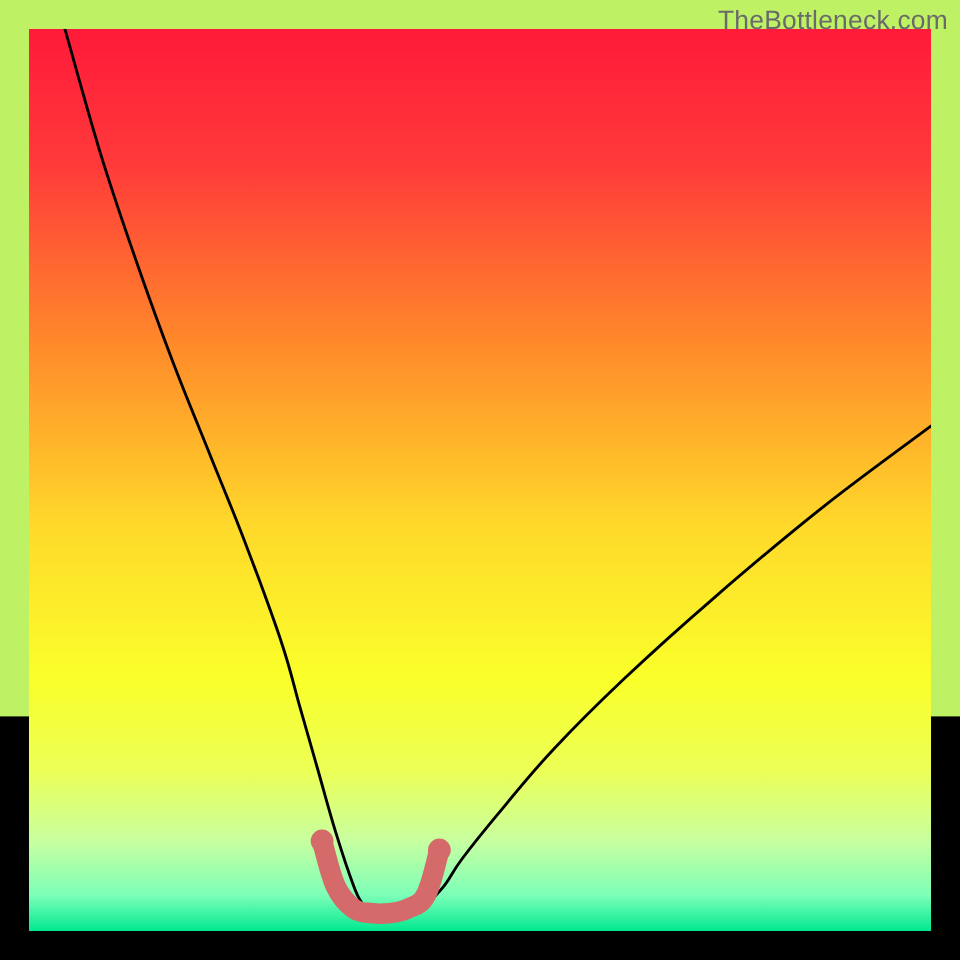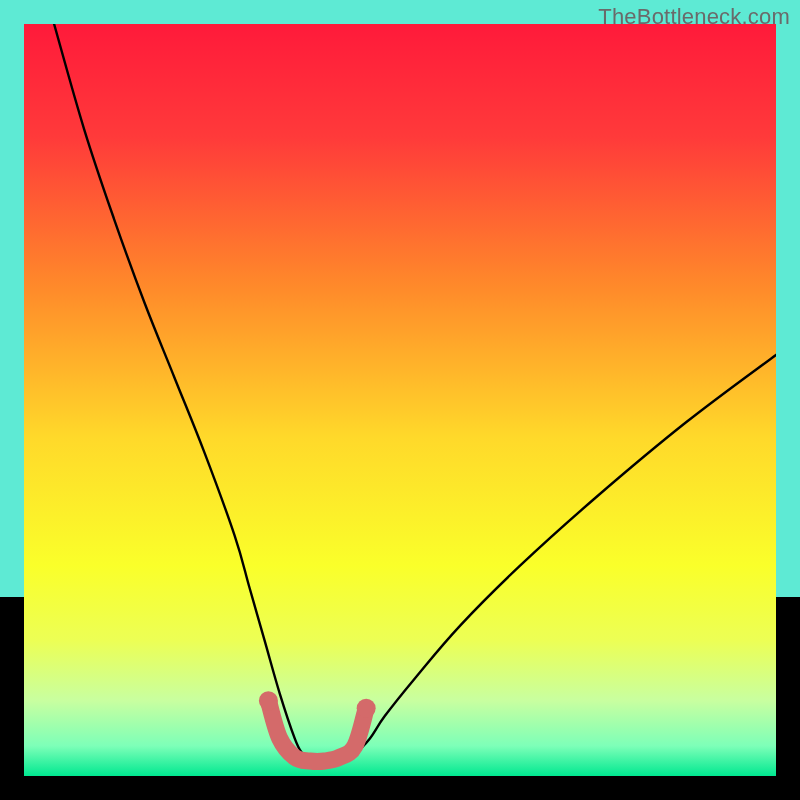--- a/index.html
+++ b/index.html
@@ -8,21 +8,21 @@
     width: 800px;
     height: 800px;
     background: #000;
     overflow: hidden;
     font-family: Arial, Helvetica, sans-serif;
   }
   .frame {
     position: absolute;
     left: 0; top: 0;
     width: 800px; height: 597px;
-    background: #5eead4;
+    background: #bef264;
   }
   .plot {
     position: absolute;
     left: 24px;
     top: 24px;
     width: 752px;
     height: 752px;
     overflow: hidden;
   }
   .plot svg {

